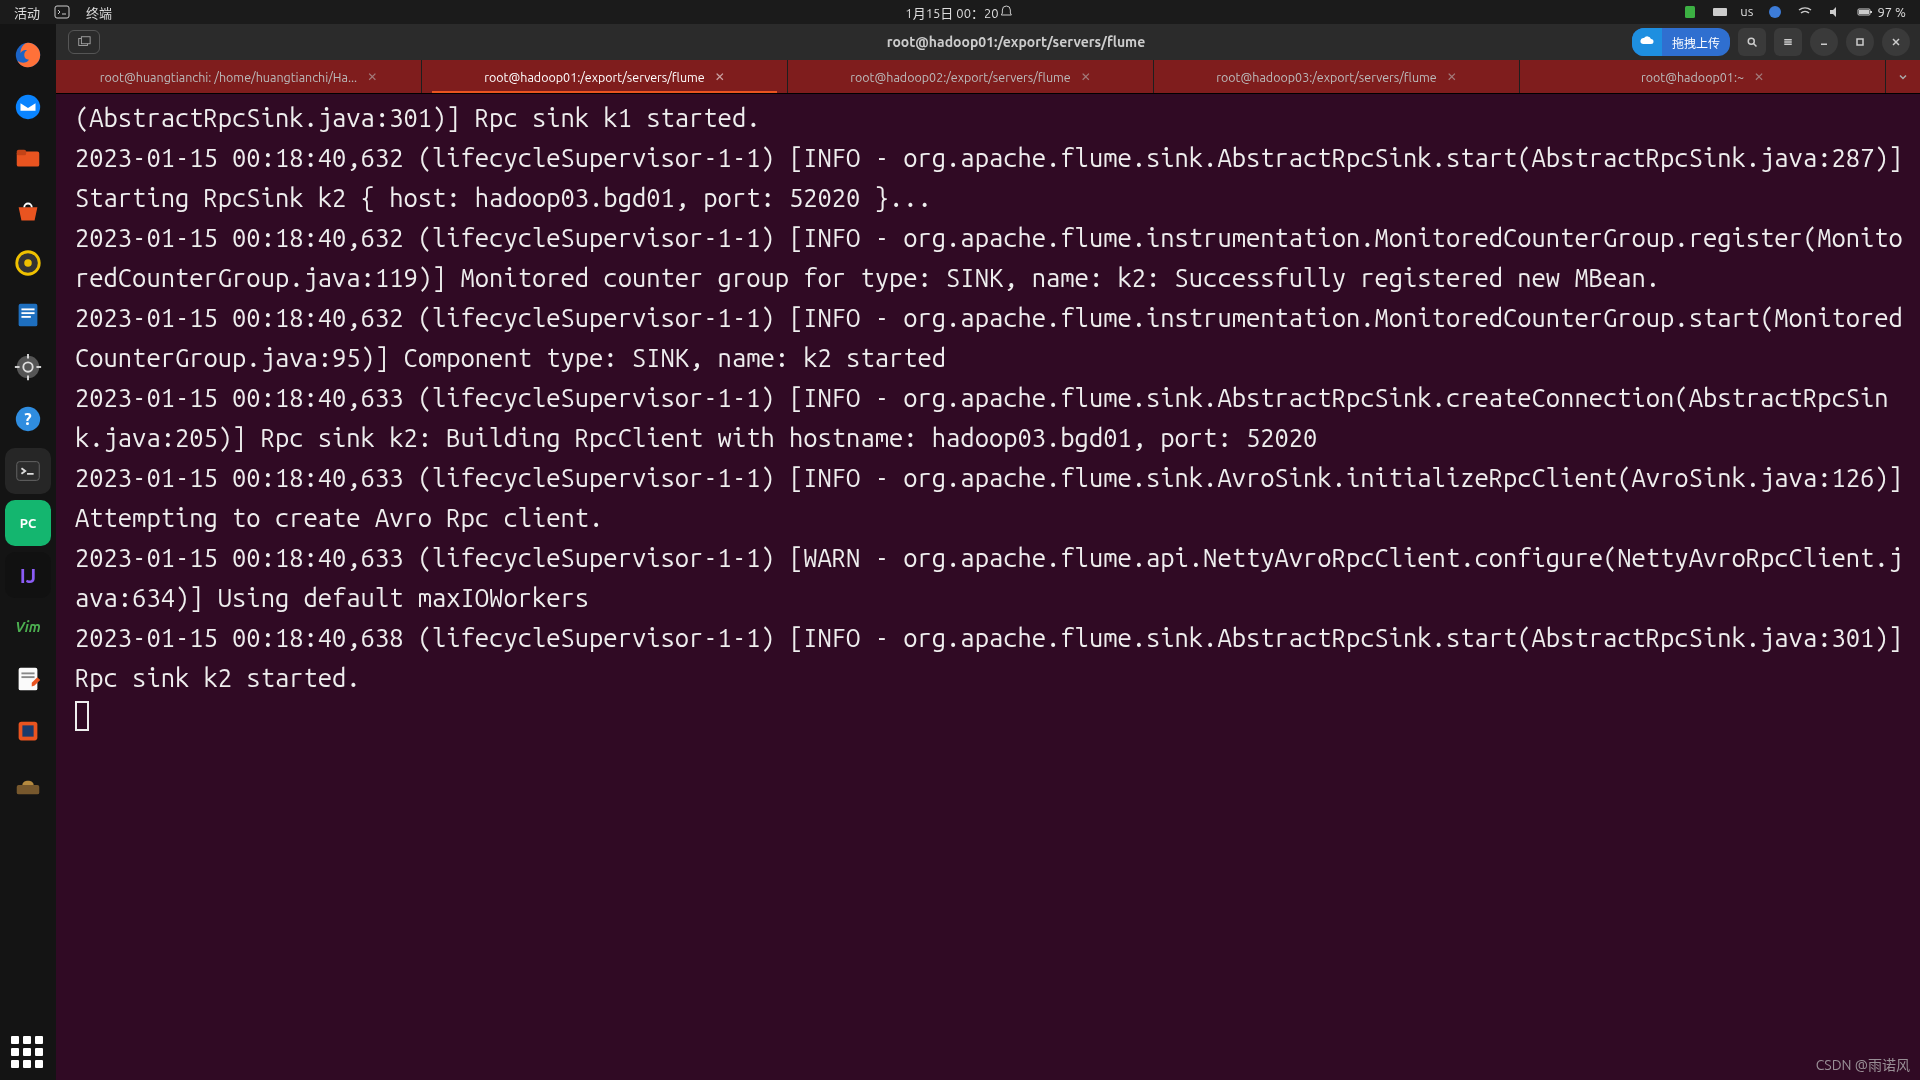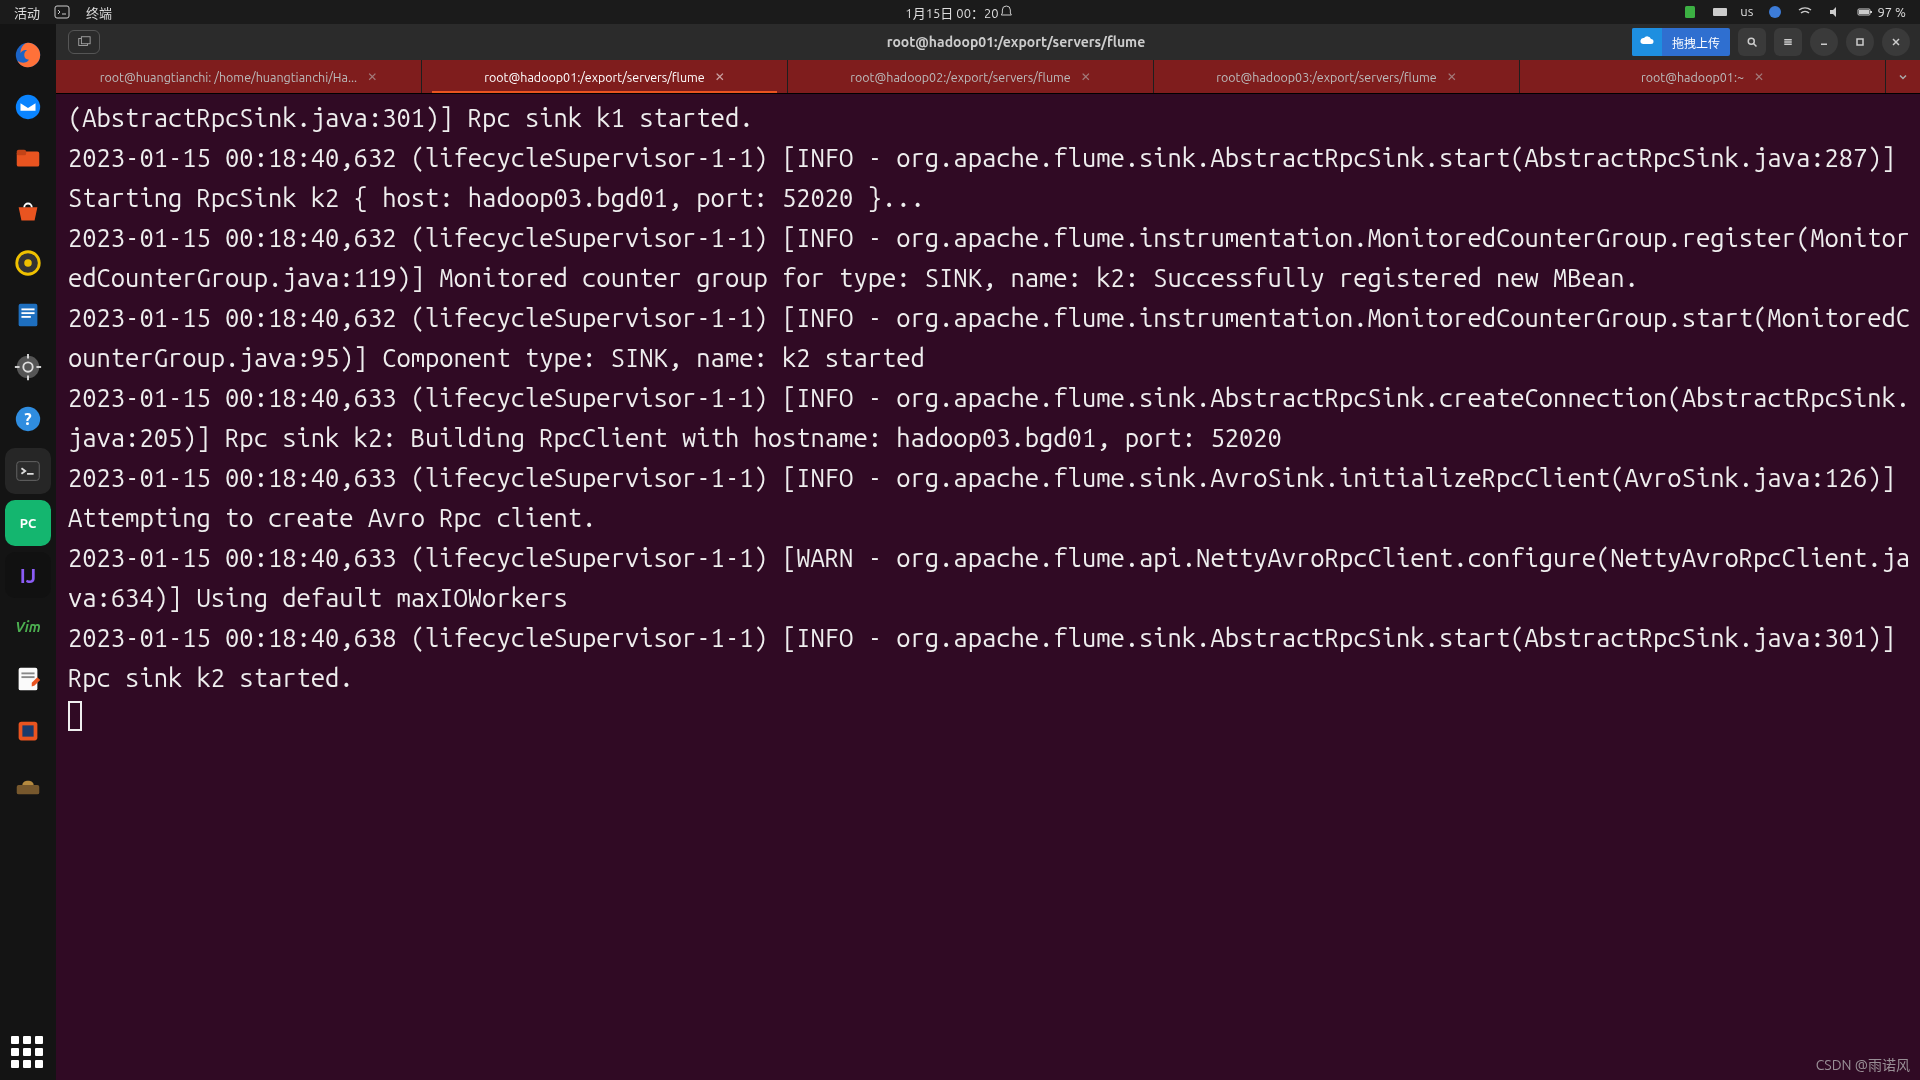--- a/index.html
+++ b/index.html
@@ -22,33 +22,33 @@
   
   .win { position:absolute; top:24px; left:56px; right:0; bottom:0; background:#300a24; display:flex; flex-direction:column;}
   .titlebar { height:36px; background:#2b2b2b; display:flex; align-items:center; color:#ccc;}
   .titlebar .newtab{ width:32px; height:24px; margin-left:12px; border:1px solid #555; border-radius:6px; display:flex; align-items:center; justify-content:center;}
   .titlebar .newtab svg{ width:14px; height:14px; stroke:#aaa;}
   .titlebar .title{ position:absolute; left:56px; right:0; text-align:center; font-size:14px; font-weight:600; pointer-events:none;}
   .titlebar .rightctl{ margin-left:auto; display:flex; align-items:center; gap:8px; padding-right:10px;}
   .circle{ width:28px; height:28px; border-radius:50%; background:#3a3a3a; display:flex; align-items:center; justify-content:center;}
   .circle.square{ border-radius:6px;}
   .circle svg{ width:12px; height:12px; stroke:#ccc; fill:none; stroke-width:2;}
-  .pill { height:28px; border-radius:2px; background:#2f6fd0; display:flex; align-items:center; color:#fff; font-size:12px; overflow:hidden;}
+  .pill { height:28px; border-radius:12px; background:#2f6fd0; display:flex; align-items:center; color:#fff; font-size:12px; overflow:hidden;}
   .pill .icon{ width:30px; height:100%; background:#1e8fe0; display:flex; align-items:center; justify-content:center;}
   .pill .lbl{ padding:0 10px;}
   
   .tabbar{ height:34px; background:#7f1d1d; display:flex; align-items:stretch; color:#bbb; border-bottom:1px solid #000;}
   .tab{ flex:1; display:flex; align-items:center; justify-content:center; gap:10px; font-size:12.5px; position:relative; border-right:1px solid #1e1e1e; min-width:0;}
   .tab.active{ color:#fff;}
   .tab.active::after{ content:""; position:absolute; left:10px; right:10px; bottom:0; height:2px; background:#e95420;}
   .tab .x{ font-size:12px; opacity:.6; cursor:pointer;}
   .tab .lbl{ white-space:nowrap; overflow:hidden; text-overflow:ellipsis; max-width:85%;}
   .tabbar .chev{ width:34px; display:flex; align-items:center; justify-content:center;}
   
-  .term{ flex:1; padding:4px 4px 6px 12px; color:#eee; font-family:"Ubuntu Mono","DejaVu Sans Mono",monospace; font-size:25.5px; line-height:40px; white-space:pre-wrap; word-break:break-all; overflow:hidden;}
+  .term{ flex:1; padding:4px 4px 6px 19px; color:#eee; font-family:"Ubuntu Mono","DejaVu Sans Mono",monospace; font-size:25.5px; line-height:40px; white-space:pre-wrap; word-break:break-all; overflow:hidden;}
   .cursor{ display:inline-block; width:14px; height:30px; border:2px solid #eee; vertical-align:-4px;}
   .watermark{ position:absolute; right:10px; bottom:6px; color:#bcbcbc; font-size:14px; opacity:.75;}
 </style>
 </head>
 <body>
 
 <div class="topbar">
   <div class="left">
     <span>活动</span>
     <span class="appcell">

